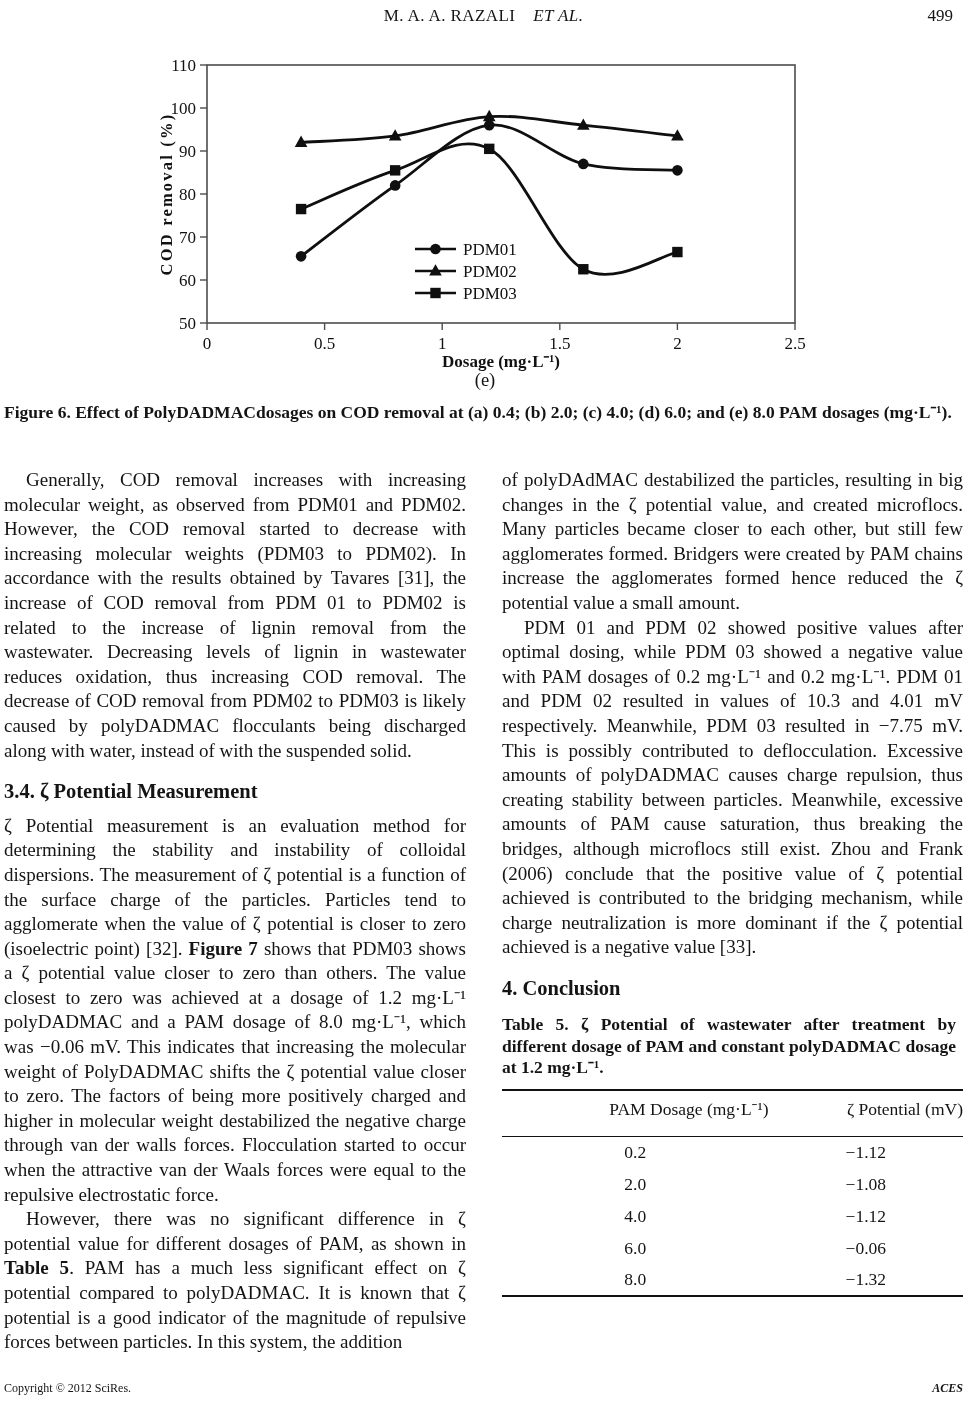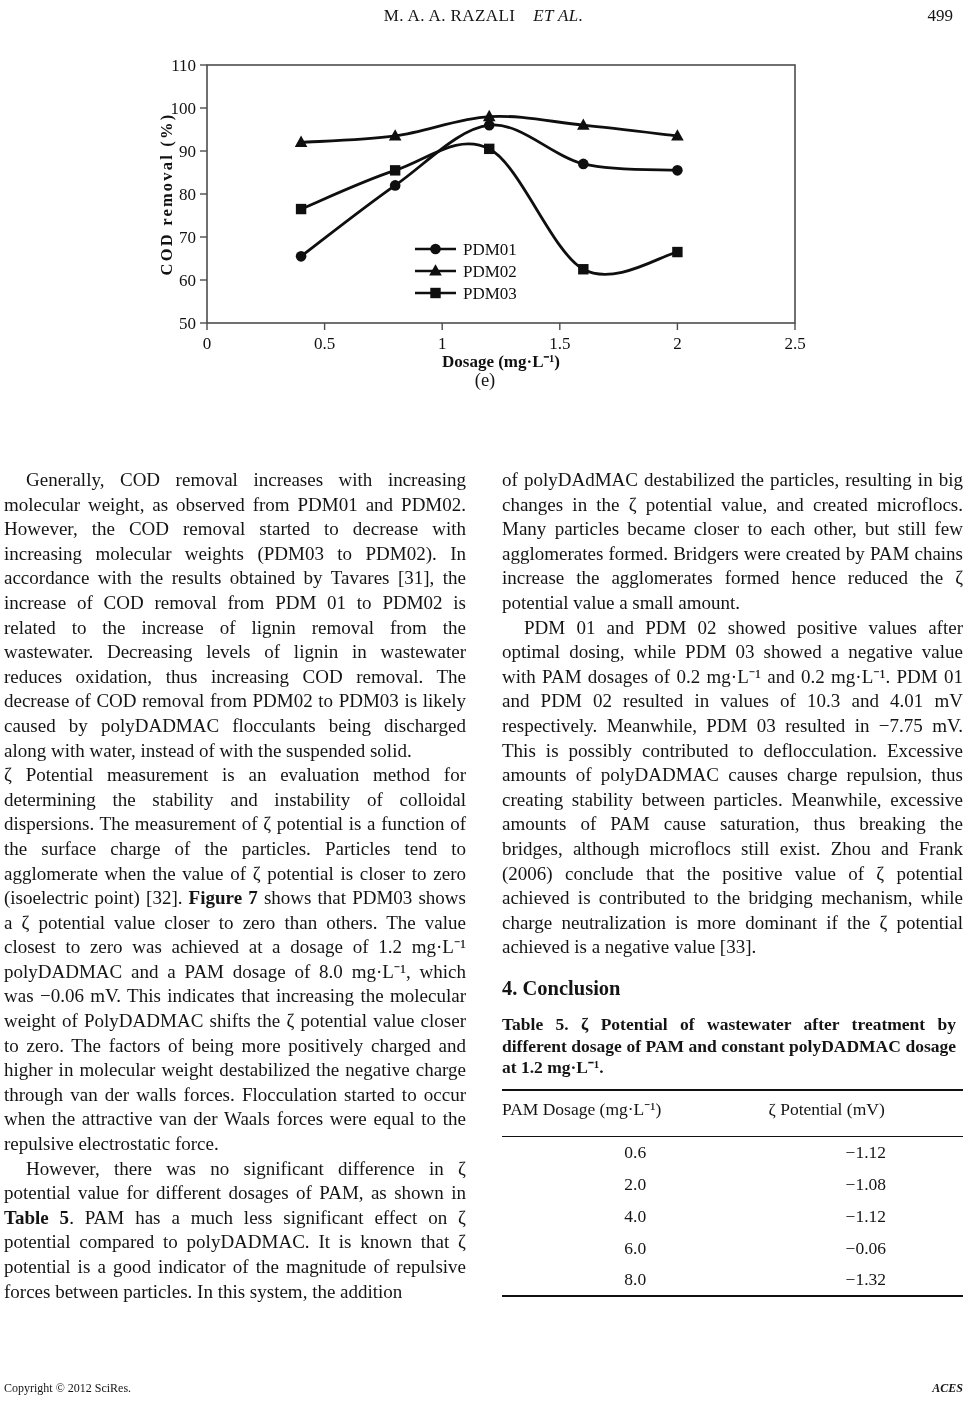--- a/index.html
+++ b/index.html
@@ -22,21 +22,21 @@
   .col{position:absolute;top:468px;font-size:19px;line-height:24.6px;text-align:justify;}
   .col-left{left:4px;width:462px;}
   .col-right{left:502px;width:461px;}
   .para{margin:0;}
   .para.indent{text-indent:22px;}
   .sec-heading{margin:16px 0 10px 0;font-size:20.5px;font-weight:bold;text-align:left;}
   .tbl-caption{margin:14px 7px 0 0;font-weight:bold;font-size:17.5px;line-height:21.5px;}
   table.data-table{width:100%;border-collapse:collapse;margin-top:10px;font-size:17.5px;
                    border-top:2.2px solid #111;border-bottom:2.2px solid #111;}
   table.data-table th{font-weight:normal;padding:6px 0 14px 0;border-bottom:1.6px solid #111;
-                      text-align:left;}
+                      text-align:right;}
   table.data-table td{padding:3.6px 0;text-align:center;}
   
   .ftr{position:absolute;left:4px;right:4px;top:1381px;font-size:12px;height:24px;}
   .ftr-left{position:absolute;left:0;}
   .ftr-right{position:absolute;right:0;font-weight:bold;font-style:italic;}
   svg text{font-family:"Liberation Serif",serif;fill:#111;}
 </style>
 </head>
 <body>
 
@@ -108,42 +108,44 @@
             <polygon points="285.5,216.2 291.8,227.6 279.2,227.6" fill="#0f0f0f"></polygon>
             <text x="313" y="229" font-size="17">PDM02</text>
           </g>
           <g>
             <line x1="265" y1="245" x2="306" y2="245" stroke="#0f0f0f" stroke-width="2.5"></line>
             <rect x="280.3" y="239.8" width="10.4" height="10.4" fill="#0f0f0f"></rect>
             <text x="313" y="251" font-size="17">PDM03</text>
           </g>
         </svg></div>
     <div class="panel-label">(e)</div>
+    <div class="fig-caption">Figure 6. Effect of PolyDADMACdosages on COD removal at (a) 0.4; (b) 2.0; (c) 4.0; (d) 6.0; and (e) 8.0 PAM dosages (mg·L⁻¹).</div>
   </div>
 
   <div class="col col-left" id="col-left">
       <p class="para indent"><span>Generally, COD removal increases with increasing molecular weight, as observed from PDM01 and PDM02. However, the COD removal started to decrease with increasing molecular weights (PDM03 to PDM02). In accordance with the results obtained by Tavares [31], the increase of COD removal from PDM 01 to PDM02 is related to the increase of lignin removal from the wastewater. Decreasing levels of lignin in wastewater reduces oxidation, thus increasing COD removal. The decrease of COD removal from PDM02 to PDM03 is likely caused by polyDADMAC flocculants being discharged along with water, instead of with the suspended solid.</span></p>
+      <h3 class="sec-heading">3.4. ζ Potential Measurement</h3>
       <p class="para"><span>ζ Potential measurement is an evaluation method for determining the stability and instability of colloidal dispersions. The measurement of ζ potential is a function of the surface charge of the particles. Particles tend to agglomerate when the value of ζ potential is closer to zero (isoelectric point) [32]. </span><span class="b">Figure 7</span><span> shows that PDM03 shows a ζ potential value closer to zero than others. The value closest to zero was achieved at a dosage of 1.2 mg·L⁻¹ polyDADMAC and a PAM dosage of 8.0 mg·L⁻¹, which was −0.06 mV. This indicates that increasing the molecular weight of PolyDADMAC shifts the ζ potential value closer to zero. The factors of being more positively charged and higher in molecular weight destabilized the negative charge through van der walls forces. Flocculation started to occur when the attractive van der Waals forces were equal to the repulsive electrostatic force.</span></p>
       <p class="para indent"><span>However, there was no significant difference in ζ potential value for different dosages of PAM, as shown in </span><span class="b">Table 5</span><span>. PAM has a much less significant effect on ζ potential compared to polyDADMAC. It is known that ζ potential is a good indicator of the magnitude of repulsive forces between particles. In this system, the addition</span></p>
     </div>
   <div class="col col-right" id="col-right">
       <p class="para"><span>of polyDAdMAC destabilized the particles, resulting in big changes in the ζ potential value, and created microflocs. Many particles became closer to each other, but still few agglomerates formed. Bridgers were created by PAM chains increase the agglomerates formed hence reduced the ζ potential value a small amount.</span></p>
       <p class="para indent"><span>PDM 01 and PDM 02 showed positive values after optimal dosing, while PDM 03 showed a negative value with PAM dosages of 0.2 mg·L⁻¹ and 0.2 mg·L⁻¹. PDM 01 and PDM 02 resulted in values of 10.3 and 4.01 mV respectively. Meanwhile, PDM 03 resulted in −7.75 mV. This is possibly contributed to deflocculation. Excessive amounts of polyDADMAC causes charge repulsion, thus creating stability between particles. Meanwhile, excessive amounts of PAM cause saturation, thus breaking the bridges, although microflocs still exist. Zhou and Frank (2006) conclude that the positive value of ζ potential achieved is contributed to the bridging mechanism, while charge neutralization is more dominant if the ζ potential achieved is a negative value [33].</span></p>
       <h3 class="sec-heading">4. Conclusion</h3>
       <p class="tbl-caption">Table 5. ζ Potential of wastewater after treatment by different dosage of PAM and constant polyDADMAC dosage at 1.2 mg·L⁻¹.</p>
       <table class="data-table">
         <thead>
           <tr>
             <th>PAM Dosage (mg·L⁻¹)</th>
             <th>ζ Potential (mV)</th>
           </tr>
         </thead>
         <tbody>
           <tr>
-            <td>0.6</td>
+            <td>0.2</td>
             <td>−1.12</td>
           </tr>
           <tr>
             <td>2.0</td>
             <td>−1.08</td>
           </tr>
           <tr>
             <td>4.0</td>
             <td>−1.12</td>
           </tr>

